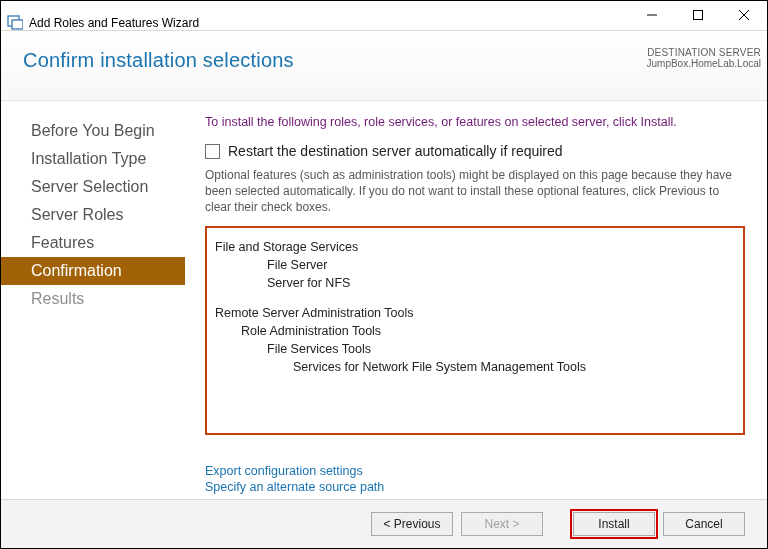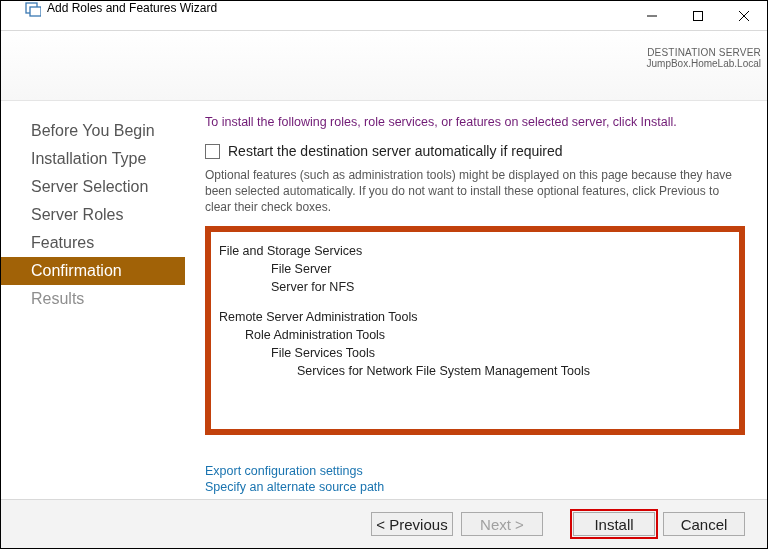--- a/index.html
+++ b/index.html
@@ -8,22 +8,22 @@
     font-size: 12px;
     background: #fff;
     width: 768px;
     height: 549px;
     overflow: hidden;
     border: 1px solid #000;
   }
   .titlebar {
     height: 30px;
     display: flex;
-    align-items: flex-start;
-    padding: 0 0 0 24px;
+    align-items: flex-end;
+    padding: 0 0 0 6px;
     border-bottom: 1px solid #d9d9d9;
   }
   .title-icon {
     width: 16px; height: 16px;
     display: inline-flex; align-items: center; justify-content: center;
     margin-right: 6px;
   }
   .title-text { font-size: 12px; color: #000; }
   .win-controls { margin-left: auto; display: flex; }
   .win-btn {
@@ -95,21 +95,21 @@
     width: 15px; height: 15px;
     border: 1px solid #6e6e6e;
     background: #fff;
     flex-shrink: 0;
     cursor: pointer;
   }
   .restart-label { font-size: 14px; color: #222; }
   .note { font-size: 12px; color: #585858; line-height: 1.35; margin-bottom: 10px; }
 
   .selections {
-    border: 6px solid #c2410c;
+    border: 2px solid #c2410c;
     flex: 1;
     padding: 10px 12px 8px 8px;
     overflow: auto;
     font-size: 12.5px;
     color: #222;
   }
   .sel-group { margin-bottom: 12px; }
   .i0 { margin-left: 0; }
   .i1 { margin-left: 26px; }
   .i2 { margin-left: 52px; }
@@ -133,21 +133,21 @@
     gap: 8px;
     padding: 0 22px;
     background: #f3f3f3;
     border-top: 1px solid #d9d9d9;
   }
   .btn {
     min-width: 82px;
     height: 24px;
     border: 1px solid #aaa;
     background: #efefef;
-    font-size: 15px;
+    font-size: 12px;
     color: #222;
     display: inline-flex; align-items: center; justify-content: center;
     cursor: pointer;
   }
   .btn.disabled {
     color: #a0a0a0;
     cursor: default;
   }
   .btn.highlight { outline: 2px solid #d40000; outline-offset: 1px; }
 </style>
@@ -176,20 +176,21 @@
     <div class="win-btn">
       <svg width="10" height="10" viewBox="0 0 10 10">
           <line x1="0" y1="0" x2="10" y2="10" stroke="#000" stroke-width="1"></line>
           <line x1="10" y1="0" x2="0" y2="10" stroke="#000" stroke-width="1"></line>
         </svg>
     </div>
   </div>
 </div>
 
 <div class="header-band">
+  <div class="main-title">Confirm installation selections</div>
   <div class="dest-block">
     <div class="dest-label">DESTINATION SERVER</div>
     <div>JumpBox.HomeLab.Local</div>
   </div>
 </div>
 
 <div class="body">
   <div class="sidebar" id="sidebar">
       <div class="step enabled">Before You Begin</div>
       <div class="step enabled">Installation Type</div>

